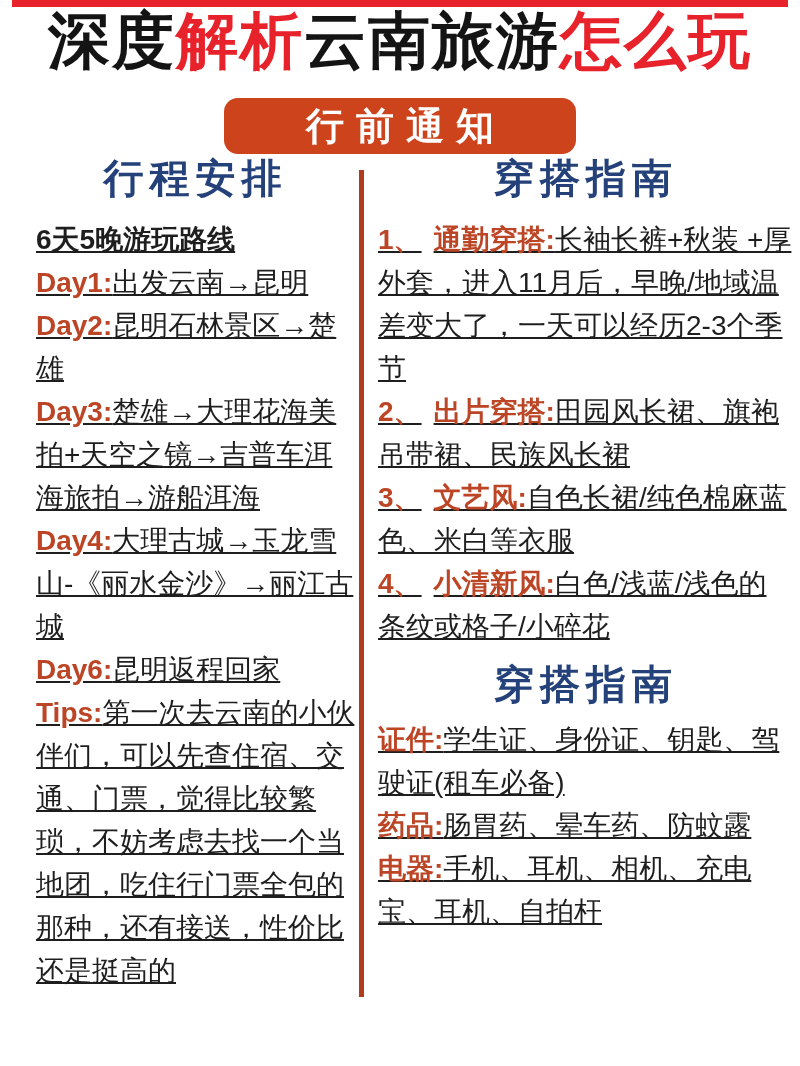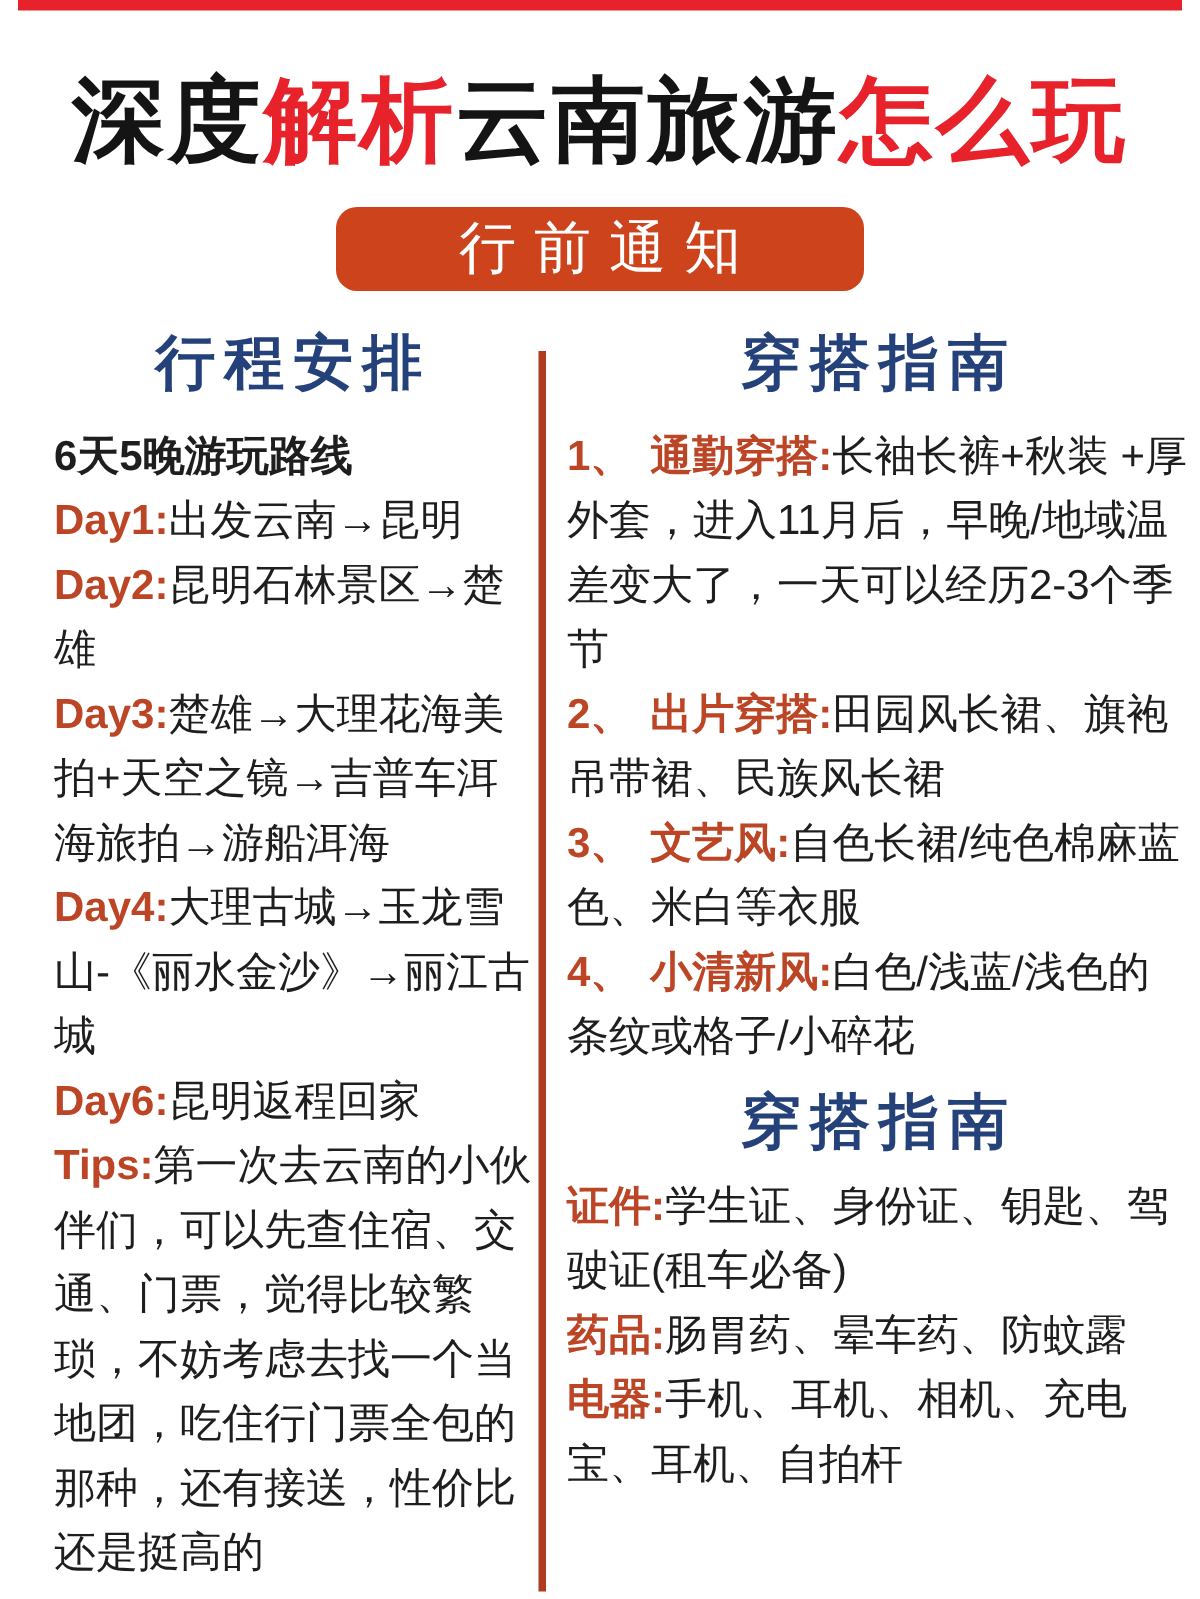--- a/index.html
+++ b/index.html
@@ -17,63 +17,61 @@
     background:var(--paper);
     font-family:"Liberation Sans","DejaVu Sans",sans-serif;
     color:var(--ink);
     position:relative;
   }
   .top-accent{
     position:absolute;top:0;left:12px;width:776px;height:7px;
     background:var(--title-red);
   }
   .title{
-    margin-top:40px;
     text-align:center;
     font-size:62px;
     font-weight:900;
     letter-spacing:2px;
     line-height:82px;
     white-space:nowrap;
   }
   .title .t-black{color:#141414;}
   .title .t-red{color:var(--title-red);}
   .badge{
     margin:16px auto 0 auto;
     width:352px;height:56px;
     background:var(--badge-bg);
     border-radius:14px;
     color:#fff;
     font-size:38px;
-    font-weight:400;
+    font-weight:700;
     letter-spacing:12px;
     text-align:center;
     line-height:56px;
     text-indent:12px;
   }
   .main{
     display:flex;
     align-items:stretch;
-    margin-top:24px;
     height:843px;
   }
   .col-left{width:359px;padding:0 4px 0 36px;}
   .divider{width:5px;background:var(--divider);margin-top:16px;}
   .col-right{flex:1;padding:0 6px 0 14px;}
   .section-header{
     font-size:40px;
     font-weight:800;
     color:var(--navy);
     letter-spacing:6px;
     text-align:center;
     line-height:48px;
     margin-bottom:16px;
   }
   .col-right .section-header.second{margin-top:12px;margin-bottom:10px;}
-  p.row{font-size:28px;line-height:43px;color:var(--ink);}
+  p.row{font-size:28px;line-height:43px;color:var(--ink);text-decoration:underline;}
   .route-title{color:var(--orange);font-weight:800;}
   .lbl{color:var(--orange);font-weight:800;}
   .num{color:var(--orange);font-weight:800;margin-right:12px;}
   .body-txt{color:var(--ink);}
 </style>
 </head>
 <body>
 
 <div class="top-accent"></div>
 

